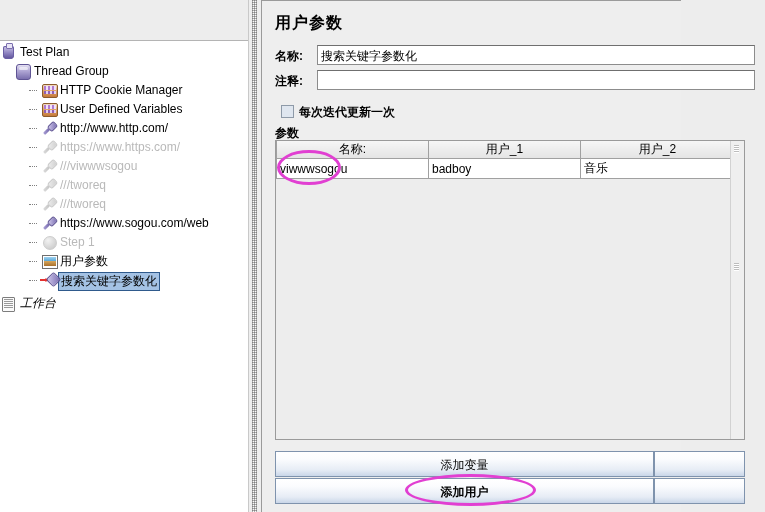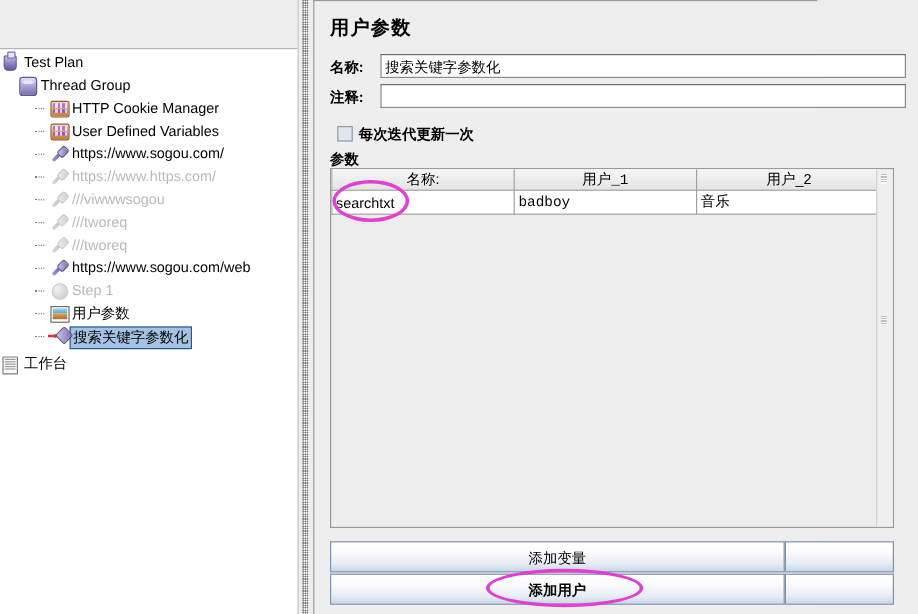--- a/index.html
+++ b/index.html
@@ -142,21 +142,21 @@
     padding:0;
   }
   table.ptable th:first-child{border-left:1px solid #a0a0a0;}
   table.ptable td{
     height:19px;font-size:12px;text-align:left;background:#ffffff;
     border:1px solid #a0a0a0;border-top:none;border-left:none;
     padding:0 0 0 3px;white-space:nowrap;overflow:hidden;
   }
   table.ptable td:first-child{border-left:1px solid #a0a0a0;}
   .col-a{width:151px;}
-  .col-b{width:151px;font-family:Liberation Mono, monospace;}
+  .col-b{width:151px;}
   .col-c{width:153px;}
   #tbl-vscroll{
     position:absolute;right:0;top:0;width:13px;height:298px;
     background:#efefef;border-left:1px solid #d2d2d2;
   }
   #tbl-vscroll .tick{
     position:absolute;left:3px;width:5px;height:8px;
     background:repeating-linear-gradient(180deg,#bdbdbd 0 1px,#ffffff 1px 2px);
   }
 
@@ -185,30 +185,30 @@
 
 <div id="app">
 
   <div id="tree-panel">
     <div class="topline"></div>
     <div class="tree" id="tree">
         <div class="node"><span class="spacer" style="width: 0px;"></span><span class="ico"><i class="i-plan"></i></span><span class="lbl">Test Plan</span></div>
         <div class="node"><span class="spacer" style="width: 14px;"></span><span class="ico"><i class="i-tg"></i></span><span class="lbl">Thread Group</span></div>
         <div class="node"><span class="spacer" style="width: 28px;"></span><span class="handle"></span><span class="ico"><i class="i-cfg"></i></span><span class="lbl">HTTP Cookie Manager</span></div>
         <div class="node"><span class="spacer" style="width: 28px;"></span><span class="handle"></span><span class="ico"><i class="i-cfg"></i></span><span class="lbl">User Defined Variables</span></div>
-        <div class="node"><span class="spacer" style="width: 28px;"></span><span class="handle"></span><span class="ico"><i class="i-smp"></i></span><span class="lbl">https://www.sogou.com/</span></div>
+        <div class="node"><span class="spacer" style="width: 28px;"></span><span class="handle"></span><span class="ico"><i class="i-smp"></i></span><span class="lbl">http://www.http.com/</span></div>
         <div class="node dim"><span class="spacer" style="width: 28px;"></span><span class="handle"></span><span class="ico"><i class="i-smp off"></i></span><span class="lbl">https://www.https.com/</span></div>
         <div class="node dim"><span class="spacer" style="width: 28px;"></span><span class="handle"></span><span class="ico"><i class="i-smp off"></i></span><span class="lbl">///viwwwsogou</span></div>
         <div class="node dim"><span class="spacer" style="width: 28px;"></span><span class="handle"></span><span class="ico"><i class="i-smp off"></i></span><span class="lbl">///tworeq</span></div>
         <div class="node dim"><span class="spacer" style="width: 28px;"></span><span class="handle"></span><span class="ico"><i class="i-smp off"></i></span><span class="lbl">///tworeq</span></div>
         <div class="node"><span class="spacer" style="width: 28px;"></span><span class="handle"></span><span class="ico"><i class="i-smp"></i></span><span class="lbl">https://www.sogou.com/web</span></div>
         <div class="node dim"><span class="spacer" style="width: 28px;"></span><span class="handle"></span><span class="ico"><i class="i-step"></i></span><span class="lbl">Step 1</span></div>
         <div class="node"><span class="spacer" style="width: 28px;"></span><span class="handle"></span><span class="ico"><i class="i-tree"></i></span><span class="lbl">用户参数</span></div>
         <div class="node sel"><span class="spacer" style="width: 28px;"></span><span class="handle"></span><span class="ico"><i class="i-pre"></i></span><span class="lbl">搜索关键字参数化</span></div>
-        <div class="node" style="margin-top: 4px;"><span class="spacer" style="width: 0px;"></span><span class="ico"><i class="i-wb"></i></span><span class="lbl">工作台</span></div>
+        <div class="node" style="margin-top: 4px; font-style: italic;"><span class="spacer" style="width: 0px;"></span><span class="ico"><i class="i-wb"></i></span><span class="lbl">工作台</span></div>
       </div>
   </div>
 
   <div id="splitter">
     <div class="grip"></div>
   </div>
 
   <div id="right-panel">
 
     <div id="panel-title">用户参数</div>
@@ -233,21 +233,21 @@
       <table class="ptable">
         <thead>
           <tr>
             <th class="col-a">名称:</th>
             <th class="col-b">用户_1</th>
             <th class="col-c">用户_2</th>
           </tr>
         </thead>
         <tbody>
           <tr>
-            <td class="col-a">searchtxt</td>
+            <td class="col-a">viwwwsogou</td>
             <td class="col-b">badboy</td>
             <td class="col-c">音乐</td>
           </tr>
         </tbody>
       </table>
       <div id="tbl-vscroll">
         <div class="tick" style="top:4px"></div>
         <div class="tick" style="top:122px"></div>
       </div>
     </div>

